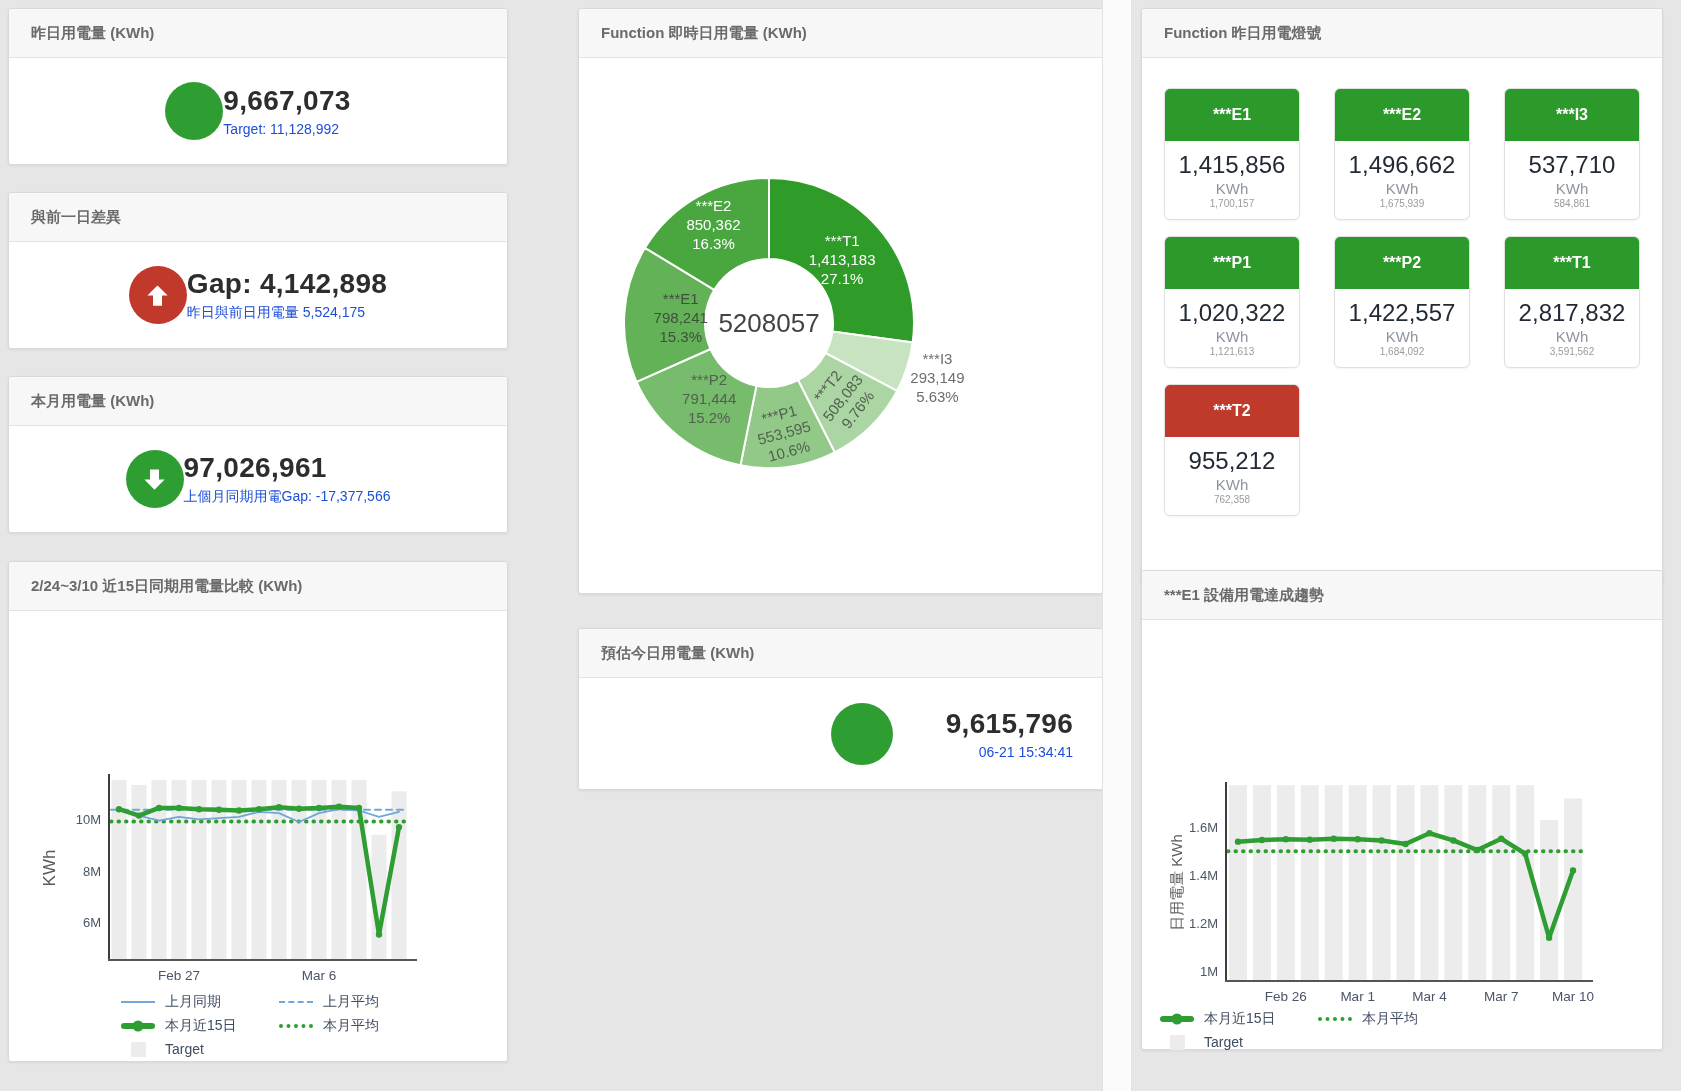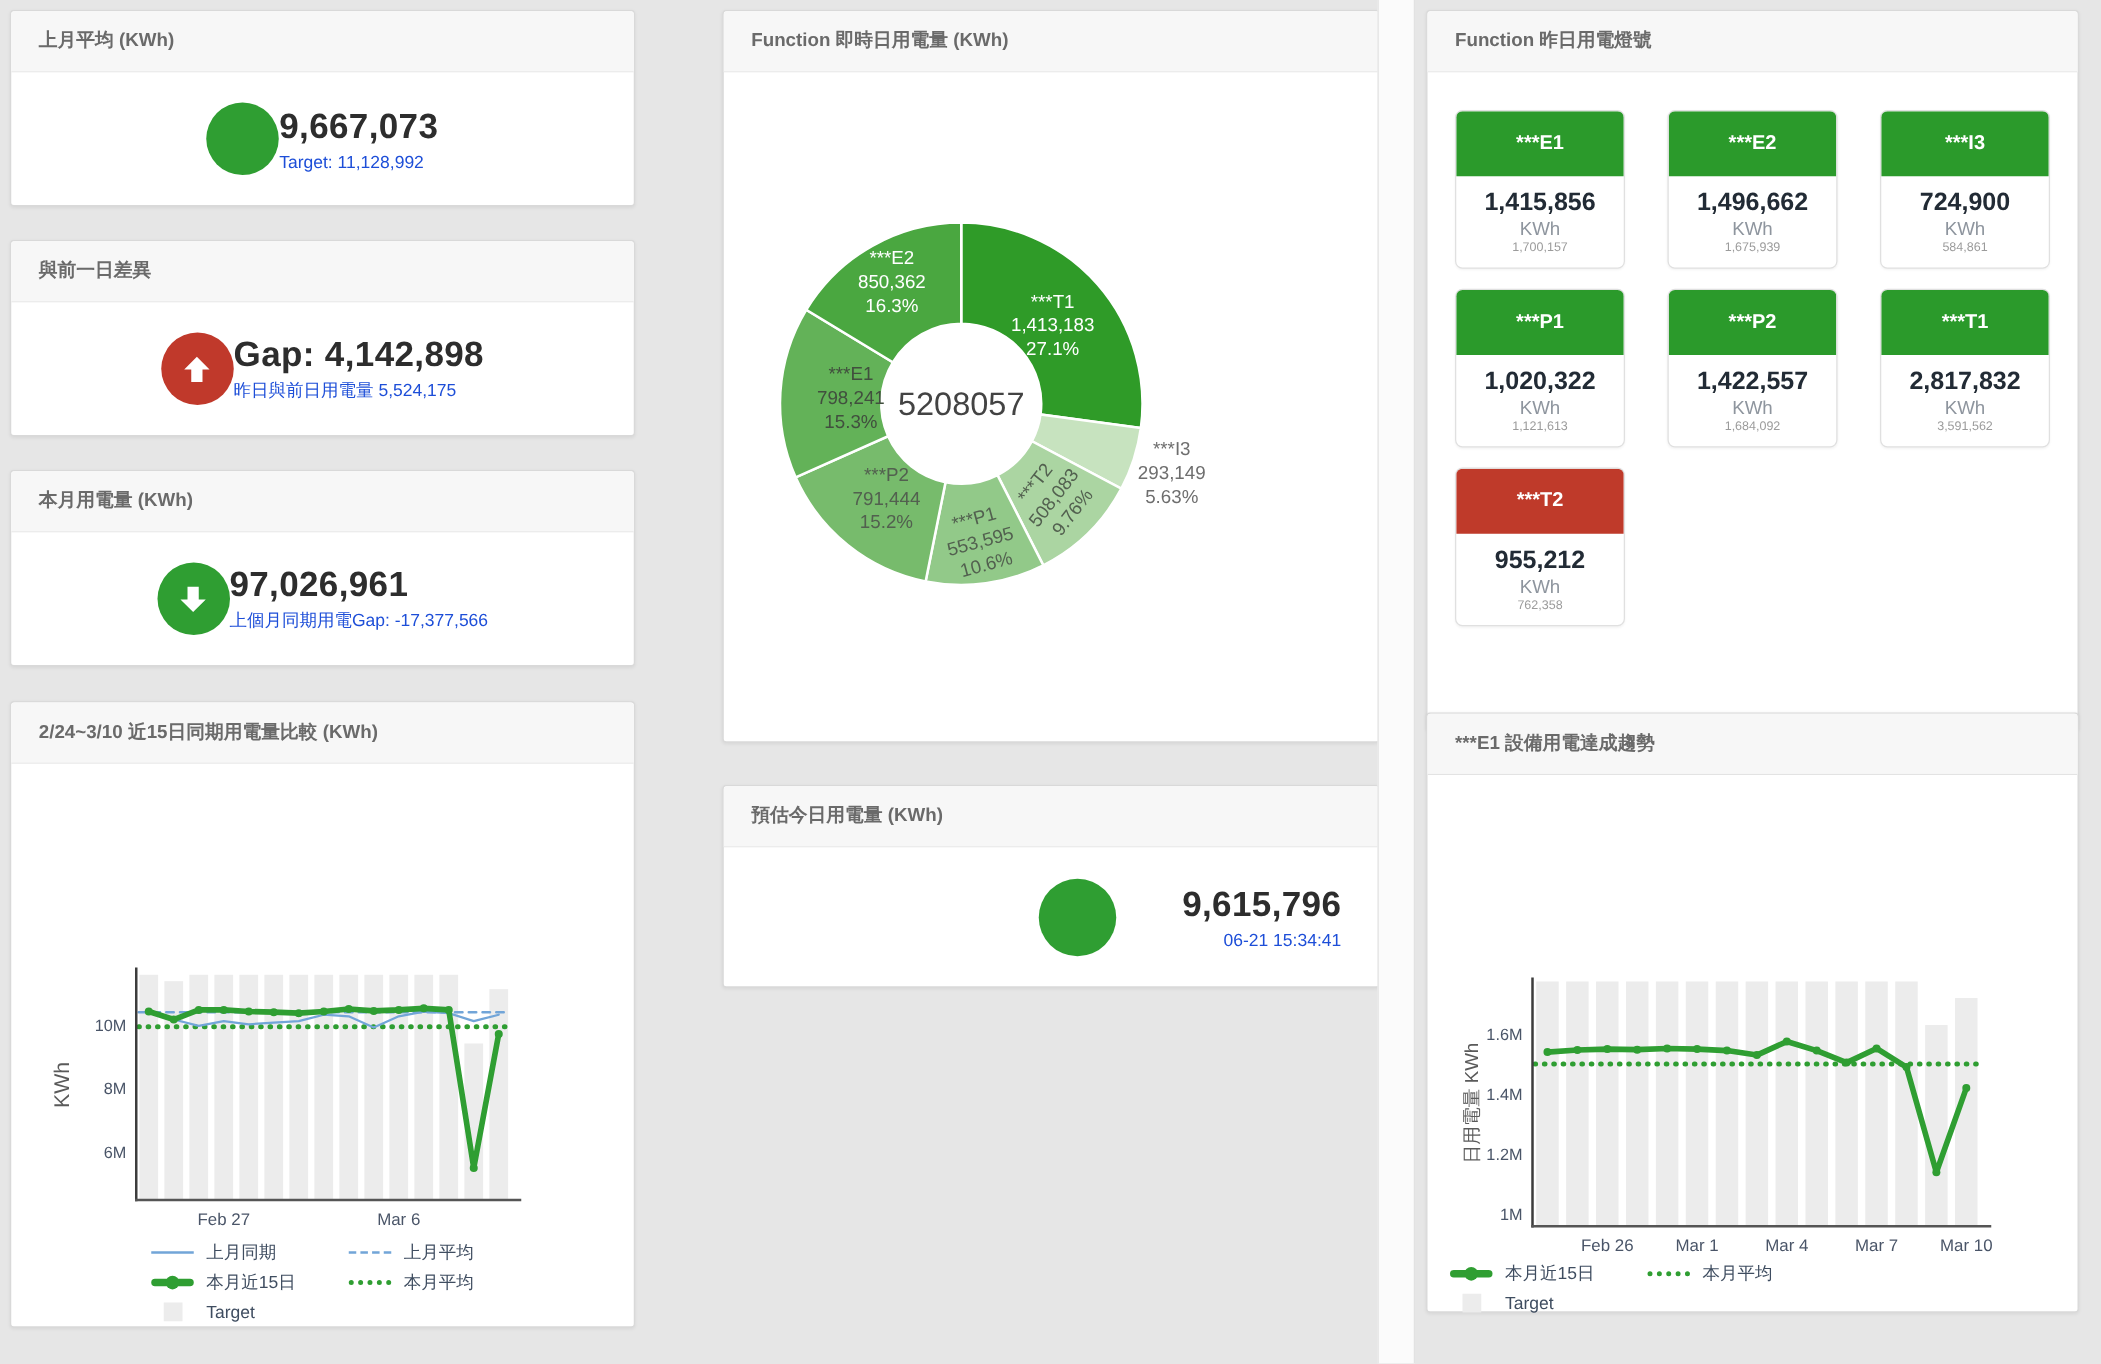--- a/index.html
+++ b/index.html
@@ -9,37 +9,37 @@
                font-size:15px;font-weight:bold;color:#6a6a6a;border-radius:3px 3px 0 0;white-space:nowrap;overflow:hidden;}
   .stat-body{display:flex;align-items:center;justify-content:center;height:calc(100% - 49px);}
   .stat-body.right{justify-content:flex-end;padding-right:30px;gap:53px;}
   .stat-body.right .stat-text{text-align:right;}
   .circle{width:58px;height:58px;border-radius:50%;display:flex;align-items:center;justify-content:center;flex:0 0 58px;}
   .num{font-size:28px;font-weight:bold;color:#2d2d2d;letter-spacing:.3px;}
   .sub{font-size:14px;color:#1d4ed8;margin-top:4px;}
   .tiles{display:flex;flex-wrap:wrap;gap:16px 34px;padding:30px 22px 0;}
   .tile{width:134px;background:#fff;border:1px solid #e0e0e0;border-radius:6px;overflow:hidden;text-align:center;box-shadow:0 1px 2px rgba(0,0,0,.05);}
   .tile-head{height:52px;line-height:52px;color:#fff;font-weight:bold;font-size:16px;}
-  .tile-val{margin-top:10px;font-size:20px;font-weight:bold;color:#222b35;}
+  .tile-val{margin-top:10px;font-size:24px;font-weight:normal;color:#222b35;}
   .tile-unit{font-size:15px;color:#8e959e;margin-top:1px;}
   .tile-tgt{font-size:10px;color:#9b9b9b;margin:1px 0 10px;}
   svg{display:block;}
   .legend{margin-top:2px;}
   .lrow{display:flex;margin-bottom:6px;}
   .litem{display:flex;align-items:center;min-width:150px;font-size:14px;color:#3f4d60;margin-right:8px;cursor:pointer;}
   .sw{width:34px;position:relative;margin-right:10px;flex:0 0 34px;display:flex;align-items:center;justify-content:center;}
   .scrollstrip{position:absolute;background:#fbfbfb;border-left:1px solid #e2e2e2;border-right:1px solid #e2e2e2;}
 </style>
 </head>
 <body>
 
 <div id="canvas">
 
   <div class="card" style="left:8px;top:8px;width:498px;height:155px;">
-    <div class="card-header">上月平均 (KWh)</div>
+    <div class="card-header">昨日用電量 (KWh)</div>
     <div class="stat-body">
       <div class="circle" style="background: rgb(47, 158, 50);"></div>
       <div class="stat-text">
         <div class="num">9,667,073</div>
         <div class="sub">Target: 11,128,992</div>
       </div>
     </div>
   </div>
 
   <div class="card" style="left:8px;top:192px;width:498px;height:155px;">
@@ -200,21 +200,21 @@
           <div class="tile-tgt">1,700,157</div>
         </div>
         <div class="tile">
           <div class="tile-head" style="background: rgb(43, 154, 43);">***E2</div>
           <div class="tile-val">1,496,662</div>
           <div class="tile-unit">KWh</div>
           <div class="tile-tgt">1,675,939</div>
         </div>
         <div class="tile">
           <div class="tile-head" style="background: rgb(43, 154, 43);">***I3</div>
-          <div class="tile-val">724,900</div>
+          <div class="tile-val">537,710</div>
           <div class="tile-unit">KWh</div>
           <div class="tile-tgt">584,861</div>
         </div>
         <div class="tile">
           <div class="tile-head" style="background: rgb(43, 154, 43);">***P1</div>
           <div class="tile-val">1,020,322</div>
           <div class="tile-unit">KWh</div>
           <div class="tile-tgt">1,121,613</div>
         </div>
         <div class="tile">

